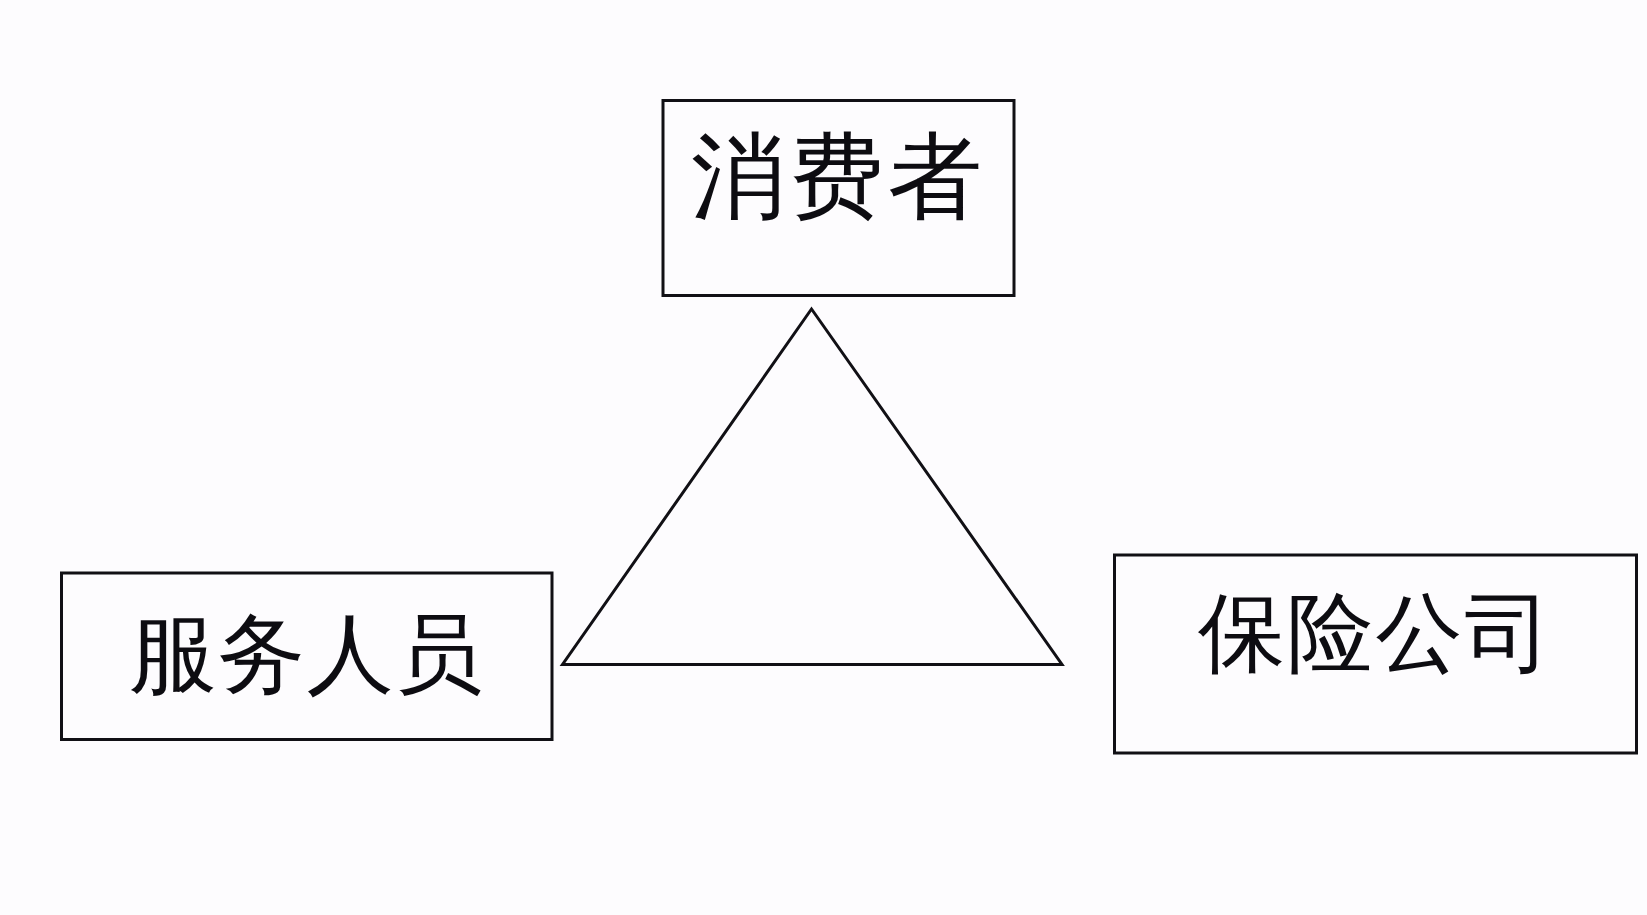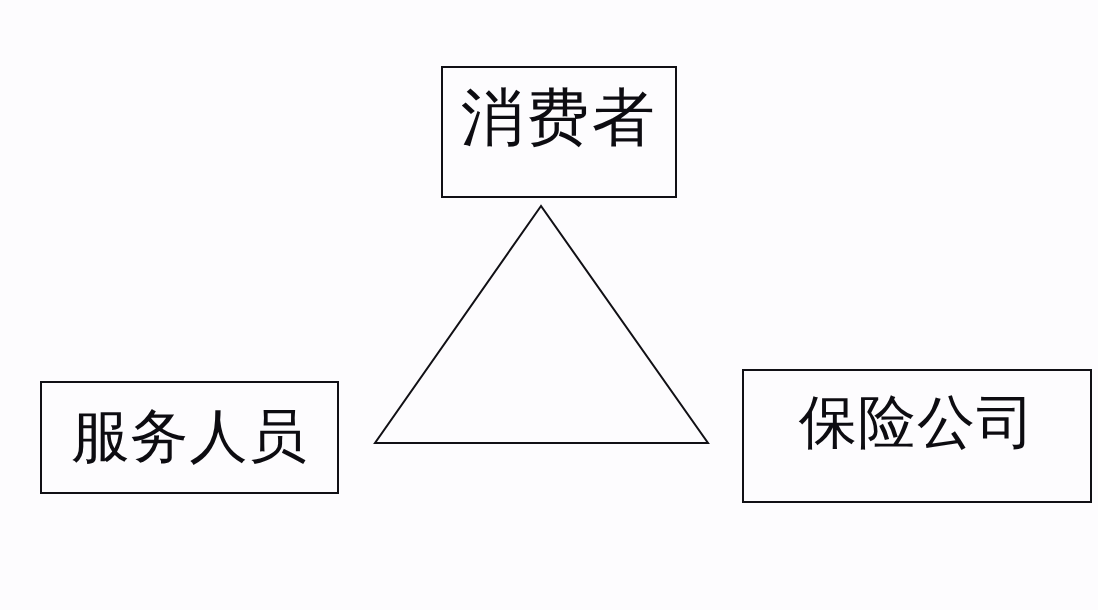--- a/index.html
+++ b/index.html
@@ -64,21 +64,21 @@
   }
   #node-consumer .entity-label {
     font-size: 63px;
     letter-spacing: 0.04em;
   }
 
   
   #node-staff {
     left: 40px;
     top: 381px;
-    width: 299px;
+    width: 329px;
     height: 113px;
     padding-bottom: 4px;
   }
   #node-staff .entity-label {
     font-size: 58px;
   }
 
   
   #node-insurer {
     left: 742px;

